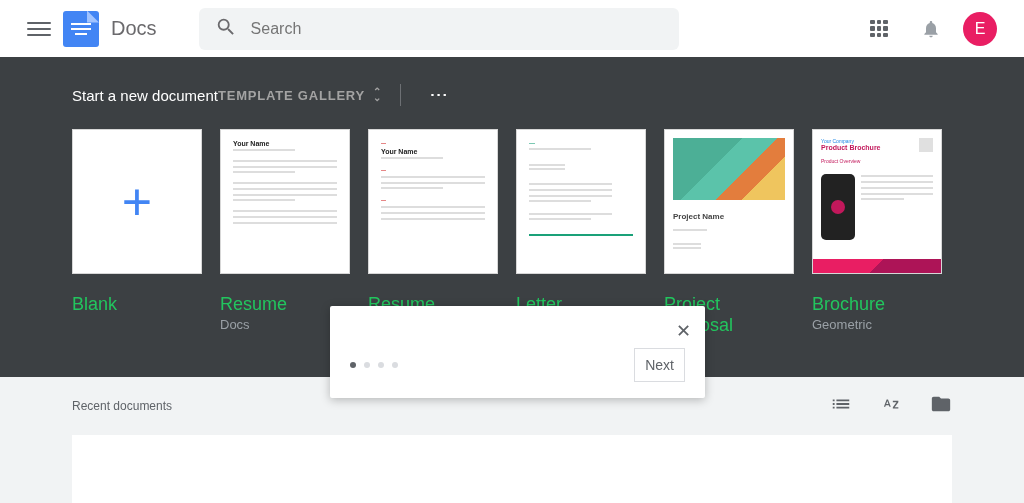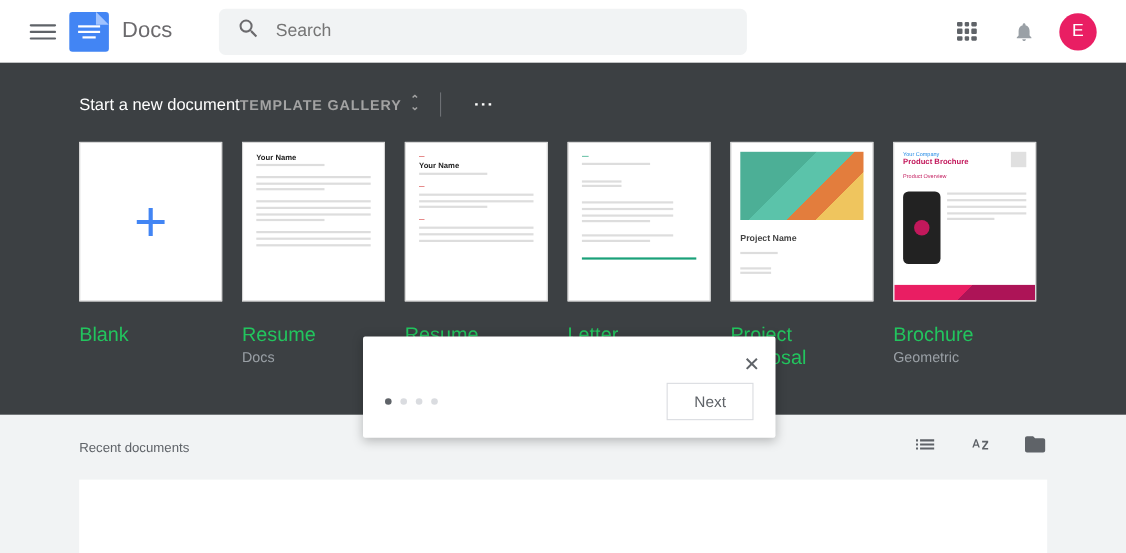--- a/index.html
+++ b/index.html
@@ -61,21 +61,21 @@
 .ricons svg{width:22px;height:22px;fill:#5f6368}
 .white-area{width:880px;margin:0 auto;background:#fff;height:200px}
 .tooltip{position:absolute;left:330px;top:306px;width:375px;background:#fff;padding:20px 20px 16px;box-shadow:0 2px 10px rgba(0,0,0,.25);border-radius:2px;z-index:10}
 .tooltip::before{content:"";position:absolute;top:-10px;left:180px;border:10px solid transparent;border-bottom-color:#fff}
 .tooltip-close{position:absolute;top:14px;right:14px;font-size:18px;color:#5f6368;cursor:pointer}
 .tooltip-text{font-size:14px;color:#5f6368;line-height:1.5;padding-right:20px}
 .tooltip-bottom{display:flex;justify-content:space-between;align-items:center;margin-top:22px}
 .dots{display:flex;gap:8px}
 .dots span{width:6px;height:6px;border-radius:50%;background:#dadce0}
 .dots span.active{background:#5f6368}
-.next-btn{border:1px solid #dadce0;background:#fff;padding:8px 24px;font-size:14px;color:#5f6368;font-weight:500;cursor:pointer}
+.next-btn{border:1px solid #dadce0;background:#fff;padding:8px 10px;font-size:14px;color:#5f6368;font-weight:500;cursor:pointer}
 </style>
 </head>
 <body>
 
 <div class="header">
   <div class="menu-btn">
       <span></span>
       <span></span>
       <span></span>
     </div>

